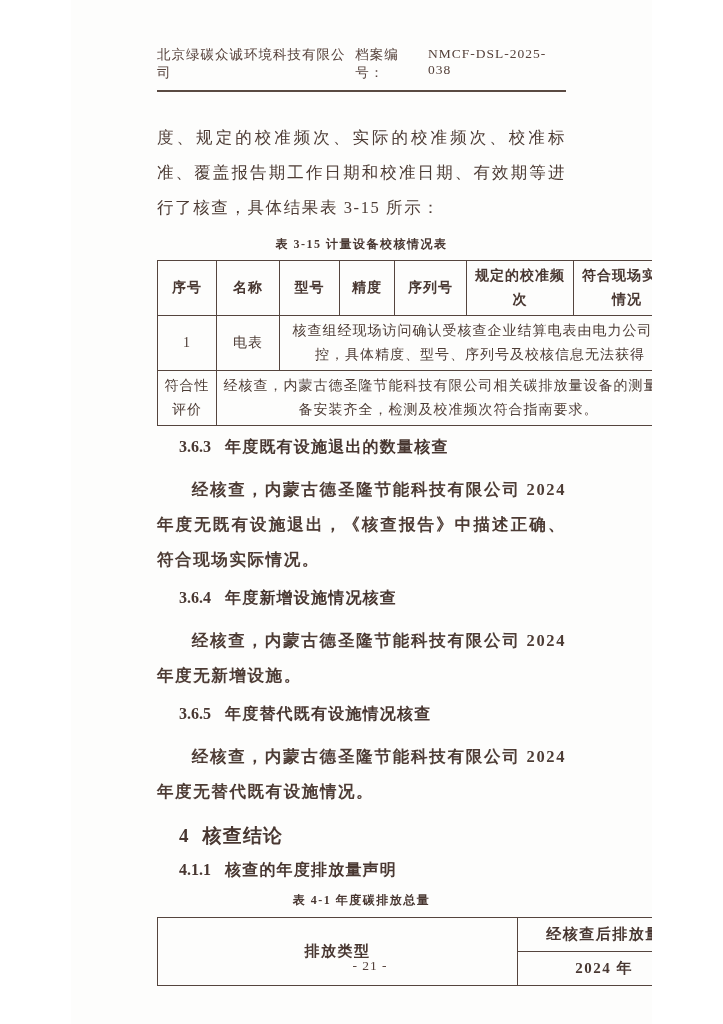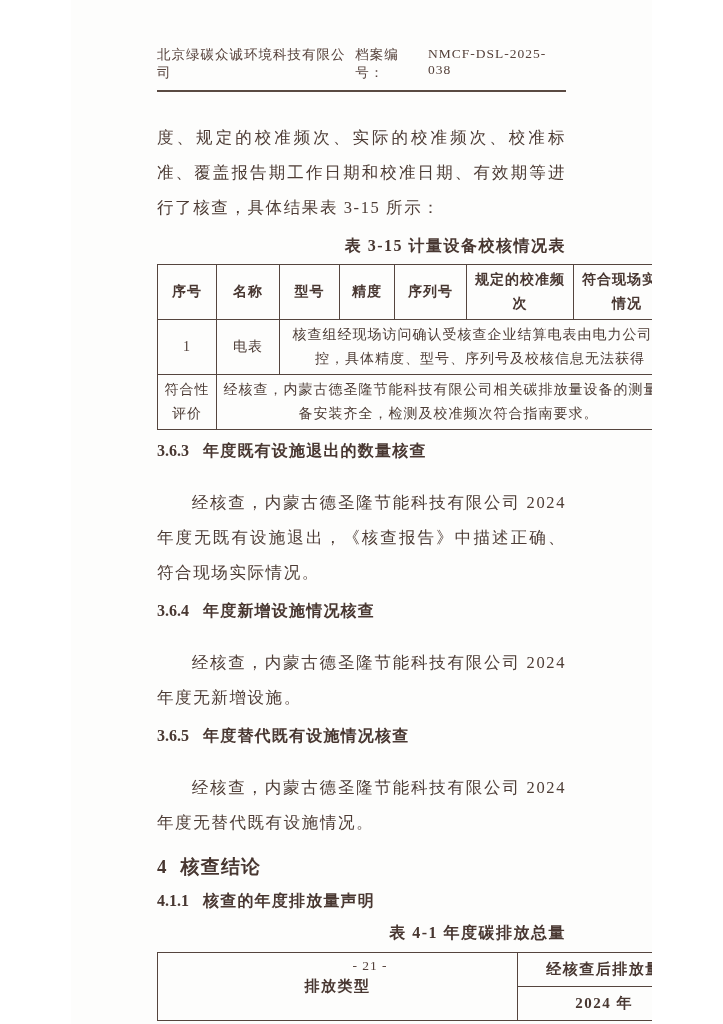--- a/index.html
+++ b/index.html
@@ -28,37 +28,37 @@
   }
   .doc-header .archive { display: flex; gap: 2px; }
   
   .para {
     font-size: 16.5px;
     line-height: 35px;
     letter-spacing: 1.6px;
     text-align: justify;
     margin-top: 28px;
   }
-  .para.indent { text-indent: 2.1em; margin-top: 23px; }
+  .para.indent { text-indent: 2.1em; margin-top: 14px; font-weight: bold; }
   
   .sec-heading {
     font-weight: bold;
     margin-top: 11px;
     letter-spacing: 1.2px;
     color: #483731;
   }
-  .sec-heading .num { margin-right: 14px; letter-spacing: 0; }
+  .sec-heading .num { margin-right: 14px; letter-spacing: 0; margin-left: 22px; }
   .h-l3 { font-size: 16px; }
   .h-l1 { font-size: 19px; margin-top: 14px; }
   .h-l2 { font-size: 17px; margin-top: 13px; }
   
   .table-title {
-    text-align: right;
+    text-align: center;
     font-weight: bold;
-    font-size: 16px;
+    font-size: 12px;
     letter-spacing: 1.5px;
     margin-top: 11px;
     color: #483731;
   }
   
   table {
     border-collapse: collapse;
     margin: 7px auto 0 auto;
     table-layout: fixed;
   }

